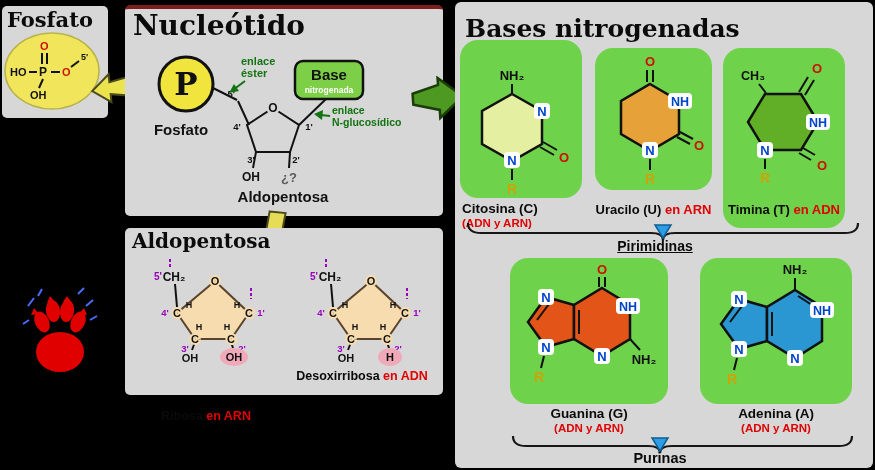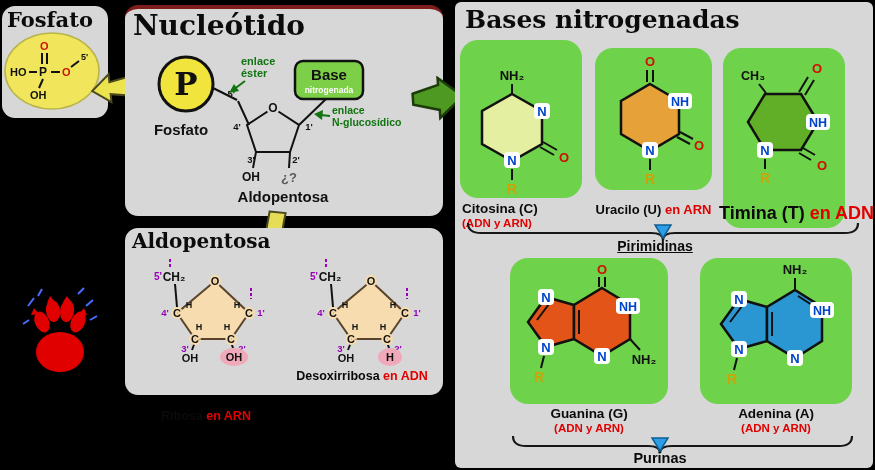--- a/index.html
+++ b/index.html
@@ -1,17 +1,17 @@
 <!DOCTYPE html>
 <html><head>
 <meta charset="utf-8">
 <style>
   html,body{margin:0;padding:0;background:#000;}
   .stage{position:relative;width:875px;height:470px;background:#000;overflow:hidden;font-family:"Liberation Sans",sans-serif;}
-  .panel{position:absolute;background:#d7d7d7;border-radius:13px;}
+  .panel{position:absolute;background:#d7d7d7;border-radius:5px;}
   .title{font-family:"DejaVu Serif",serif;font-weight:bold;color:#0b0b0b;line-height:1.05;}
   .abs{position:absolute;}
   svg{display:block;}
   svg text{font-family:"Liberation Sans",sans-serif;font-weight:bold;}
   .serif{font-family:"DejaVu Serif",serif;}
   .t-black{fill:#111;}
   .t-red{fill:#cc1100;}
   .t-blue{fill:#0044cc;}
   .t-yellow{fill:#c9a50a;}
   .t-green{fill:#117411;}
@@ -197,21 +197,21 @@
       <ellipse cx="58" cy="36" rx="7" ry="11" transform="rotate(24 58 36)"></ellipse>
       <polygon points="14,22 19,28 11,29"></polygon>
       <polygon points="30,10 35,16 27,17"></polygon>
       <polygon points="47,10 51,16 43,16"></polygon>
       <polygon points="64,22 67,29 59,28"></polygon>
       <ellipse cx="40" cy="66" rx="24" ry="20"></ellipse>
     </g>
   </svg>
 
   <div class="panel" style="left:455px;top:2px;width:418px;height:466px;border-radius:6px;">
-    <div class="title" style="font-size:25px;padding:5px 0 0 10px;">Bases nitrogenadas</div>
+    <div class="title" style="font-size:25px;padding:14px 0 0 10px;">Bases nitrogenadas</div>
 
     <div class="base-card" style="left:5px;top:38px;width:122px;height:158px;">
       <svg width="122" height="158" viewBox="0 0 122 158">
         <g>
           <line x1="52" y1="44" x2="52" y2="54" class="bond"></line>
           <line x1="27" y1="75" x2="27" y2="100" class="bond"></line>
           <line x1="56" y1="60" x2="76" y2="71" class="bond"></line>
           <line x1="83" y1="102" x2="97" y2="110" class="bond"></line>
           <line x1="80" y1="107" x2="94" y2="115" class="bond"></line>
           <line x1="52" y1="129" x2="52" y2="140" class="bond"></line>
@@ -272,21 +272,21 @@
     </div>
 
     <div class="base-label" style="left:7px;top:199px;width:124px;font-size:13.5px;">
       <div>Citosina (C)</div>
       <div class="red-text" style="font-size:11.5px">(ADN y ARN)</div>
     </div>
     <div class="base-label center nowrap" style="left:133px;top:201px;width:131px;font-size:13px;">
       <span>Uracilo (U)</span>
       <span class="red-text">en ARN</span>
     </div>
-    <div class="base-label center nowrap" style="left:264px;top:201px;width:130px;font-size:18px;">
+    <div class="base-label center nowrap" style="left:264px;top:201px;width:130px;font-size:13px;">
       <span>Timina (T)</span>
       <span class="red-text">en ADN</span>
     </div>
 
     <svg class="abs" style="left:10px;top:219px" width="396" height="20" viewBox="0 0 396 20">
       <path d="M3,2 Q3,12 16,12 L186,12 Q198,12 198,19" fill="none" stroke="#161616" stroke-width="2.2"></path>
       <path d="M393,2 Q393,12 380,12 L210,12 Q198,12 198,19" fill="none" stroke="#161616" stroke-width="2.2"></path>
       <polygon points="190,4 206,4 198,17" fill="#2d9ee6" stroke="#0e5f96" stroke-width="1.5"></polygon>
     </svg>
     <div class="base-label center" style="left:100px;top:236px;width:200px;font-size:14px;text-decoration:underline;">Pirimidinas</div>

